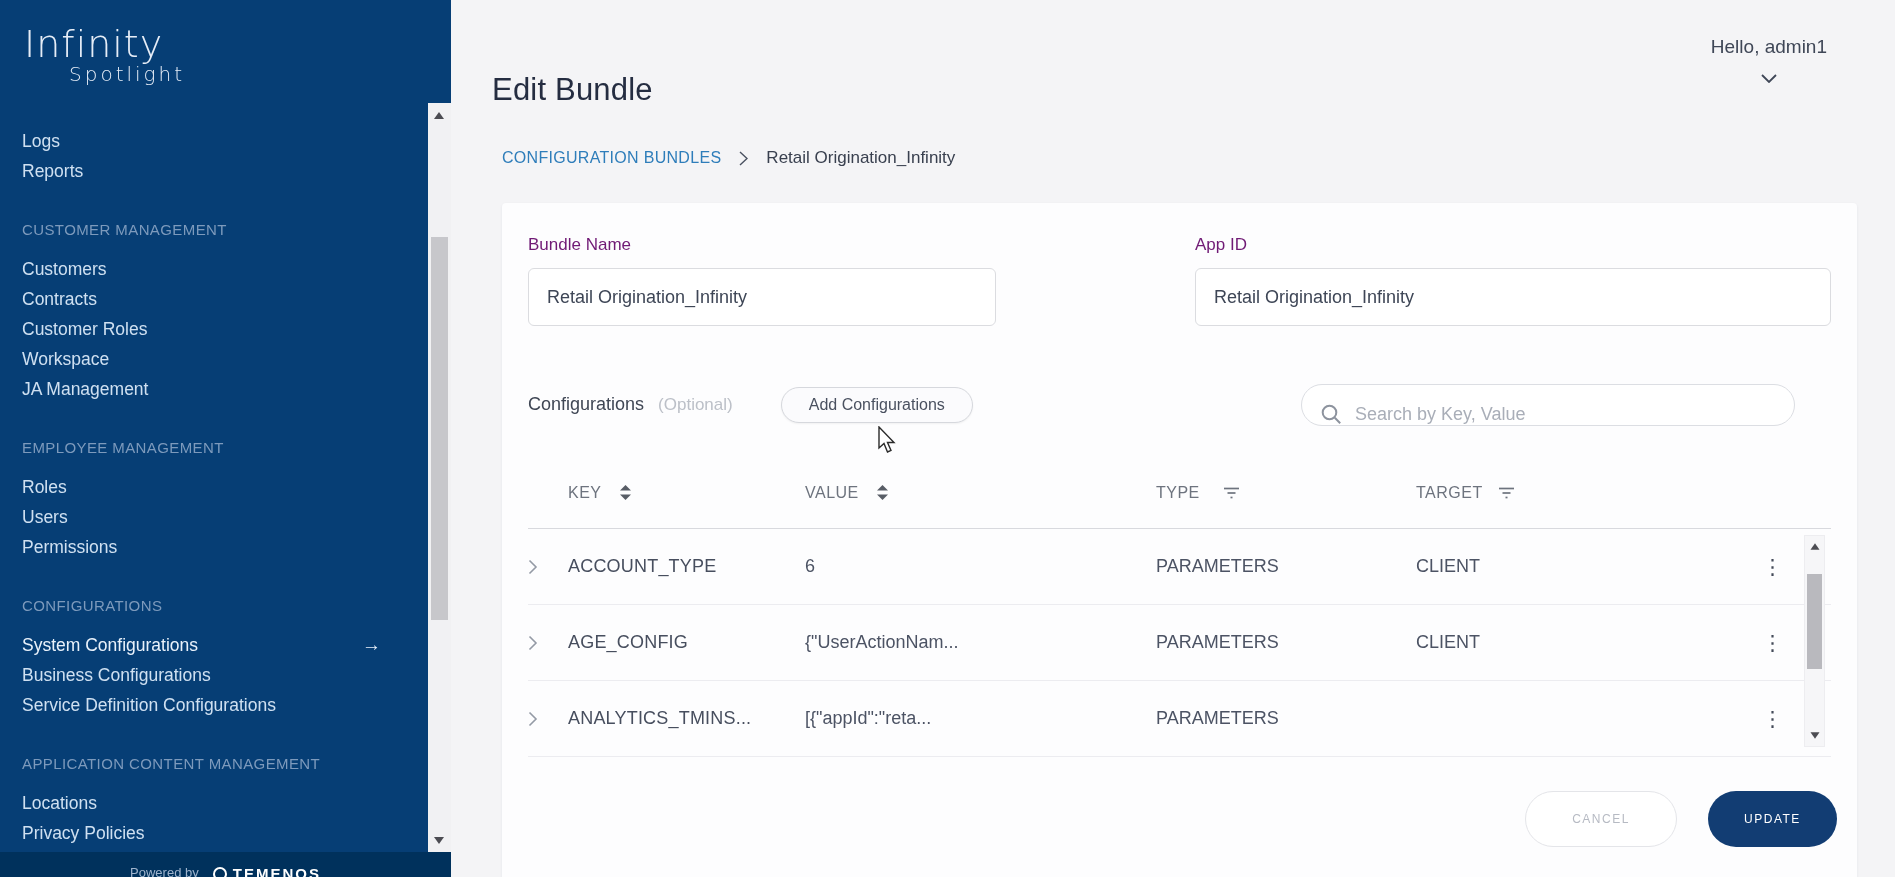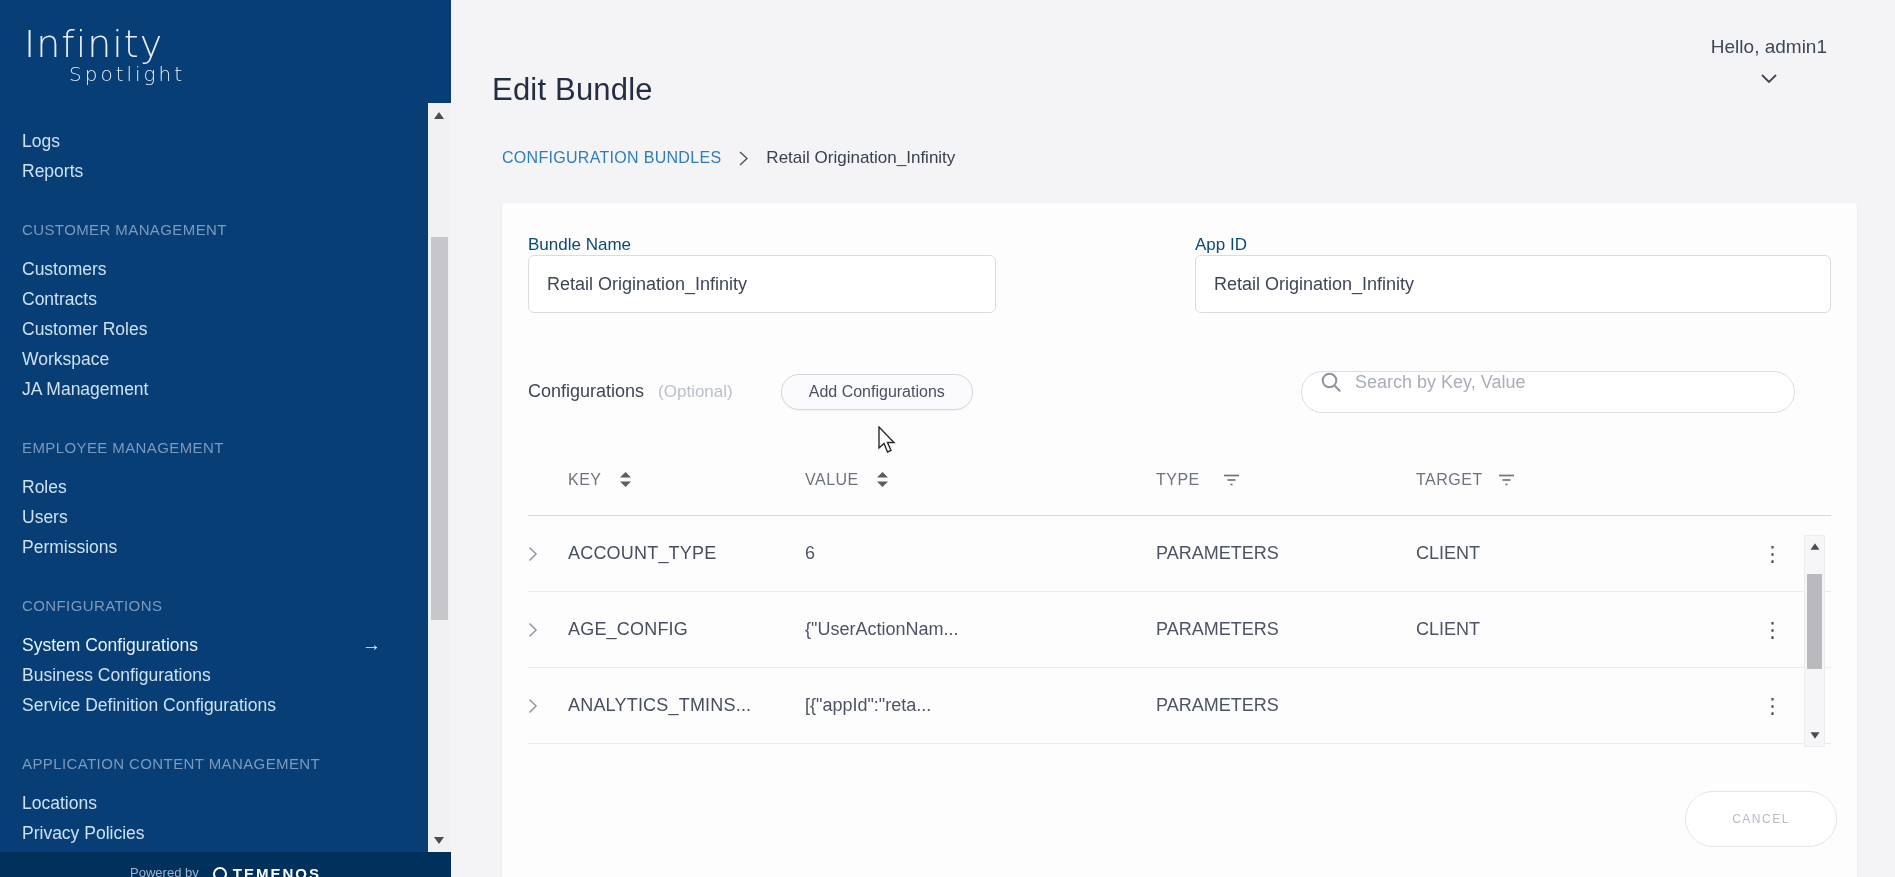--- a/index.html
+++ b/index.html
@@ -69,41 +69,41 @@
   .crumb-current { font-size:17px; color:#39404f; }
 
   .card {
     position:absolute; left:51px; top:203px; width:1355px; height:700px;
     background:#fdfdfe; border-radius:4px;
     box-shadow:0 1px 3px rgba(20,40,80,.07);
     padding:0 26px;
   }
 
   .form-row { display:flex; justify-content:space-between; padding-top:32px; }
-  .field-label { font-size:17px; color:#0c4a6e; }
+  .field-label { font-size:17px; color:#701a75; margin-bottom:13px; }
   .text-input {
     width:100%; height:58px; border:1px solid #dbdce0; border-radius:6px;
     background:#fff; font-family:inherit; font-size:18px; color:#3e4656; padding:0 18px;
     outline:none;
   }
   .col-bundle { width:468px; }
   .col-appid { width:636px; }
 
   .config-row { display:flex; align-items:center; margin-top:56px; height:45px; }
   .config-label { font-size:18px; color:#3f4654; }
   .optional-label { font-size:17px; color:#bcc0c8; margin-left:14px; }
   .add-config-btn {
     margin-left:48px; height:36px; padding:0 27px; border-radius:18px;
     border:1px solid #d6d8dd; background:#fbfbfd; color:#4a5160; font-size:16px;
     font-family:inherit; box-shadow:0 1px 2px rgba(0,0,0,.05); cursor:pointer;
   }
   .search-box {
     margin-left:auto; margin-right:36px; width:494px; height:42px;
     border:1px solid #dcdee3; border-radius:23px; background:#fff;
-    display:flex; align-items:flex-start; gap:13px; padding:0 19px;
+    display:flex; align-items:flex-end; gap:13px; padding:0 19px;
   }
   .search-box input {
     border:none; outline:none; flex:1; font-family:inherit; font-size:18px; color:#444b59; background:transparent;
   }
   .search-box input::placeholder { color:#a9aeb8; }
 
   
   .tbl-header {
     display:flex; align-items:center; height:72px; margin-top:30px;
     border-bottom:1px solid #d8d9de;
@@ -370,20 +370,21 @@
     </div>
 
     <div class="tbl-scroll">
       <div class="tri-up"></div>
       <div class="tbl-thumb"></div>
       <div class="tri-down"></div>
     </div>
 
     <div class="actions-row">
       <button class="btn btn-cancel">CANCEL</button>
+      <button class="btn btn-update">UPDATE</button>
     </div>
 
   </div>
 </div>
 
 <div class="cursor">
   <svg width="22" height="30" viewBox="0 0 22 30">
     <path d="M2,1 L2,22 L7,17.5 L10.5,26 L14,24.5 L10.5,16.5 L17,16.5 Z" fill="#ffffff" stroke="#2a2a2a" stroke-width="1.4"></path>
   </svg>
 </div>

